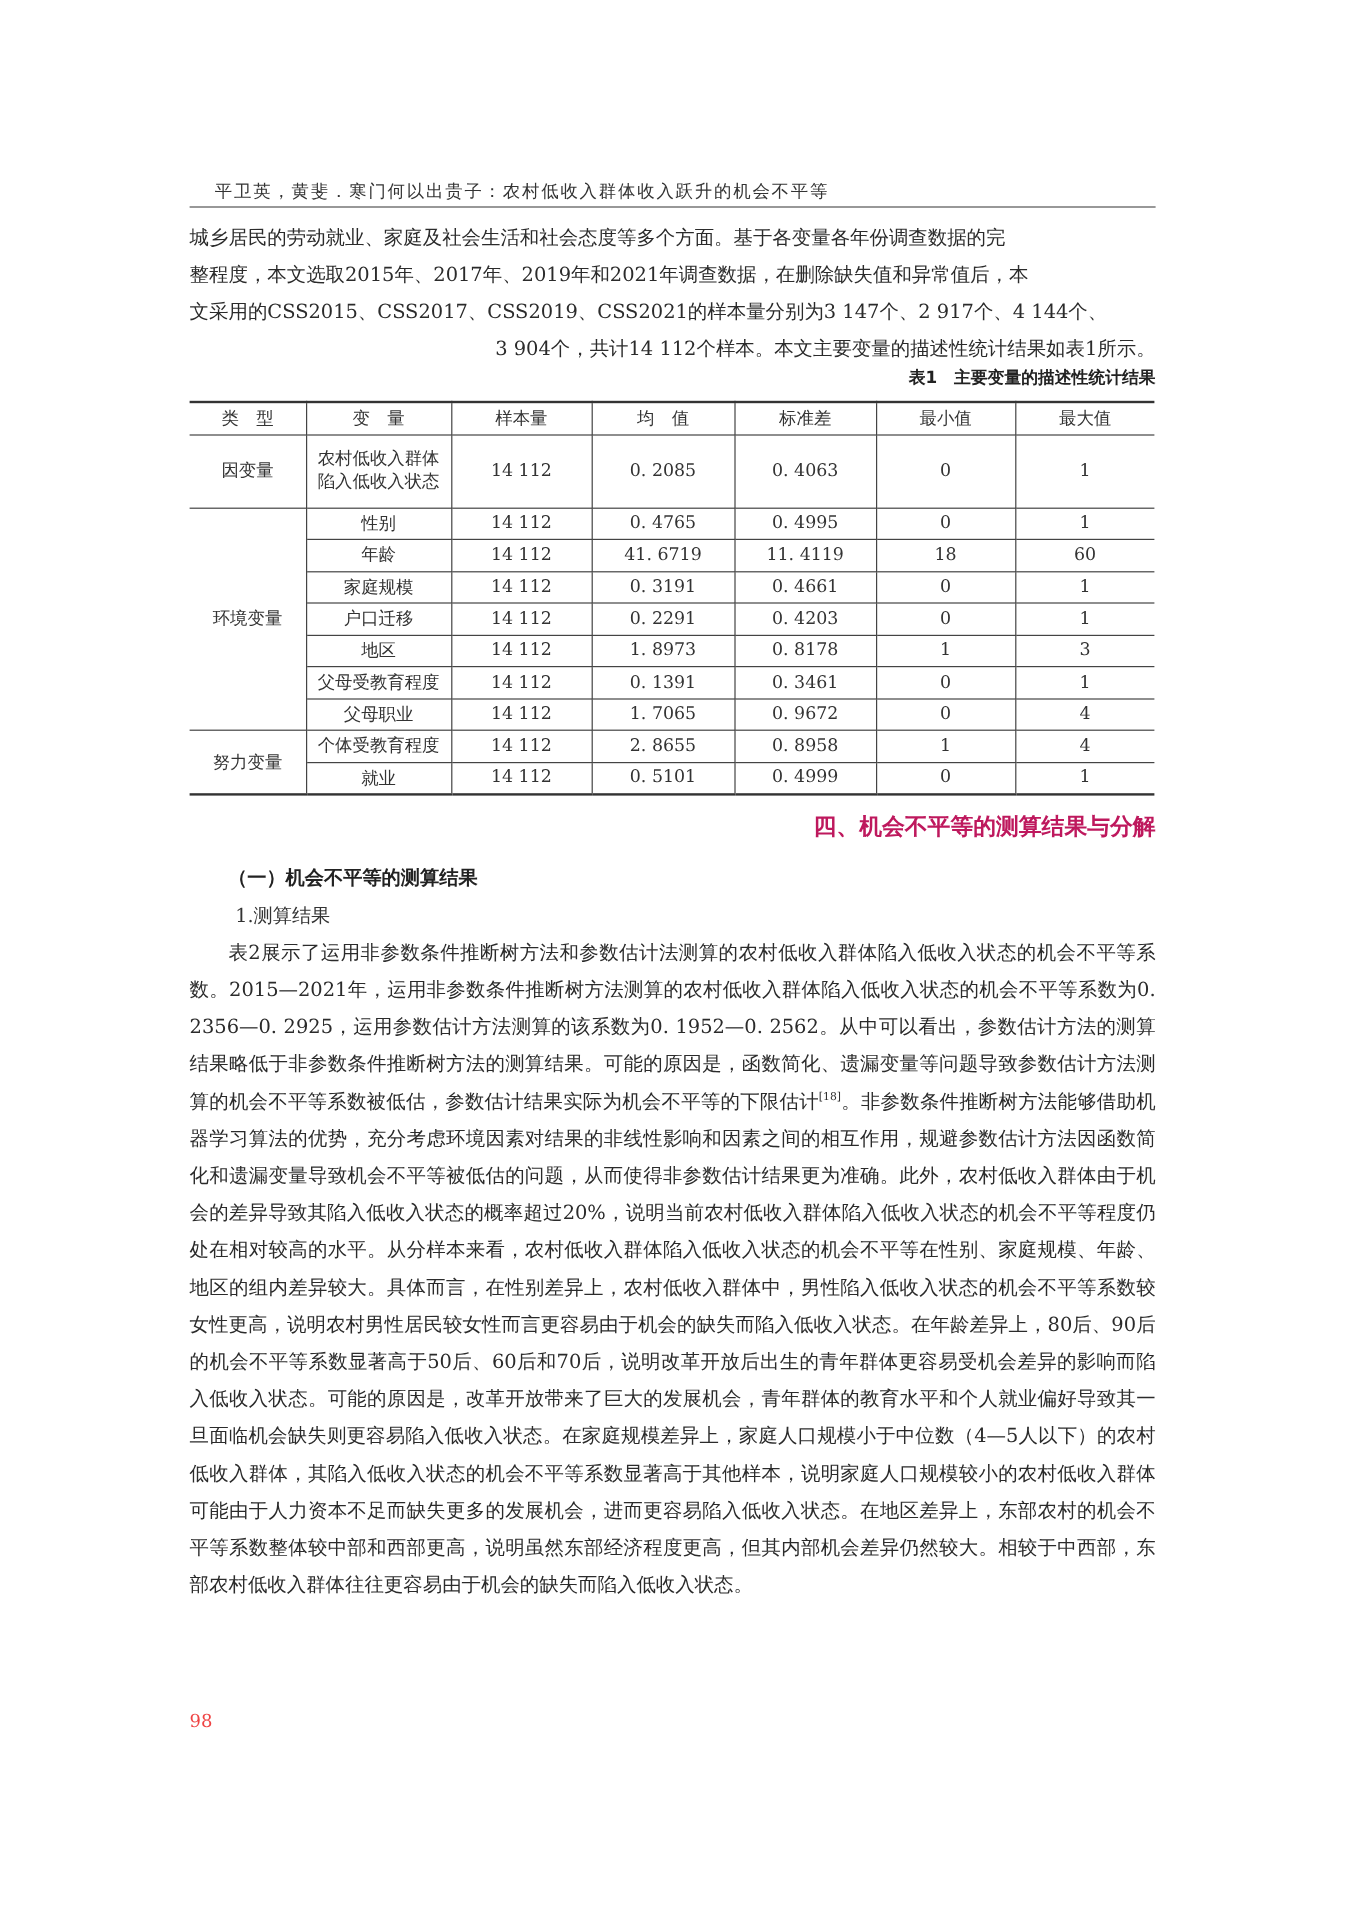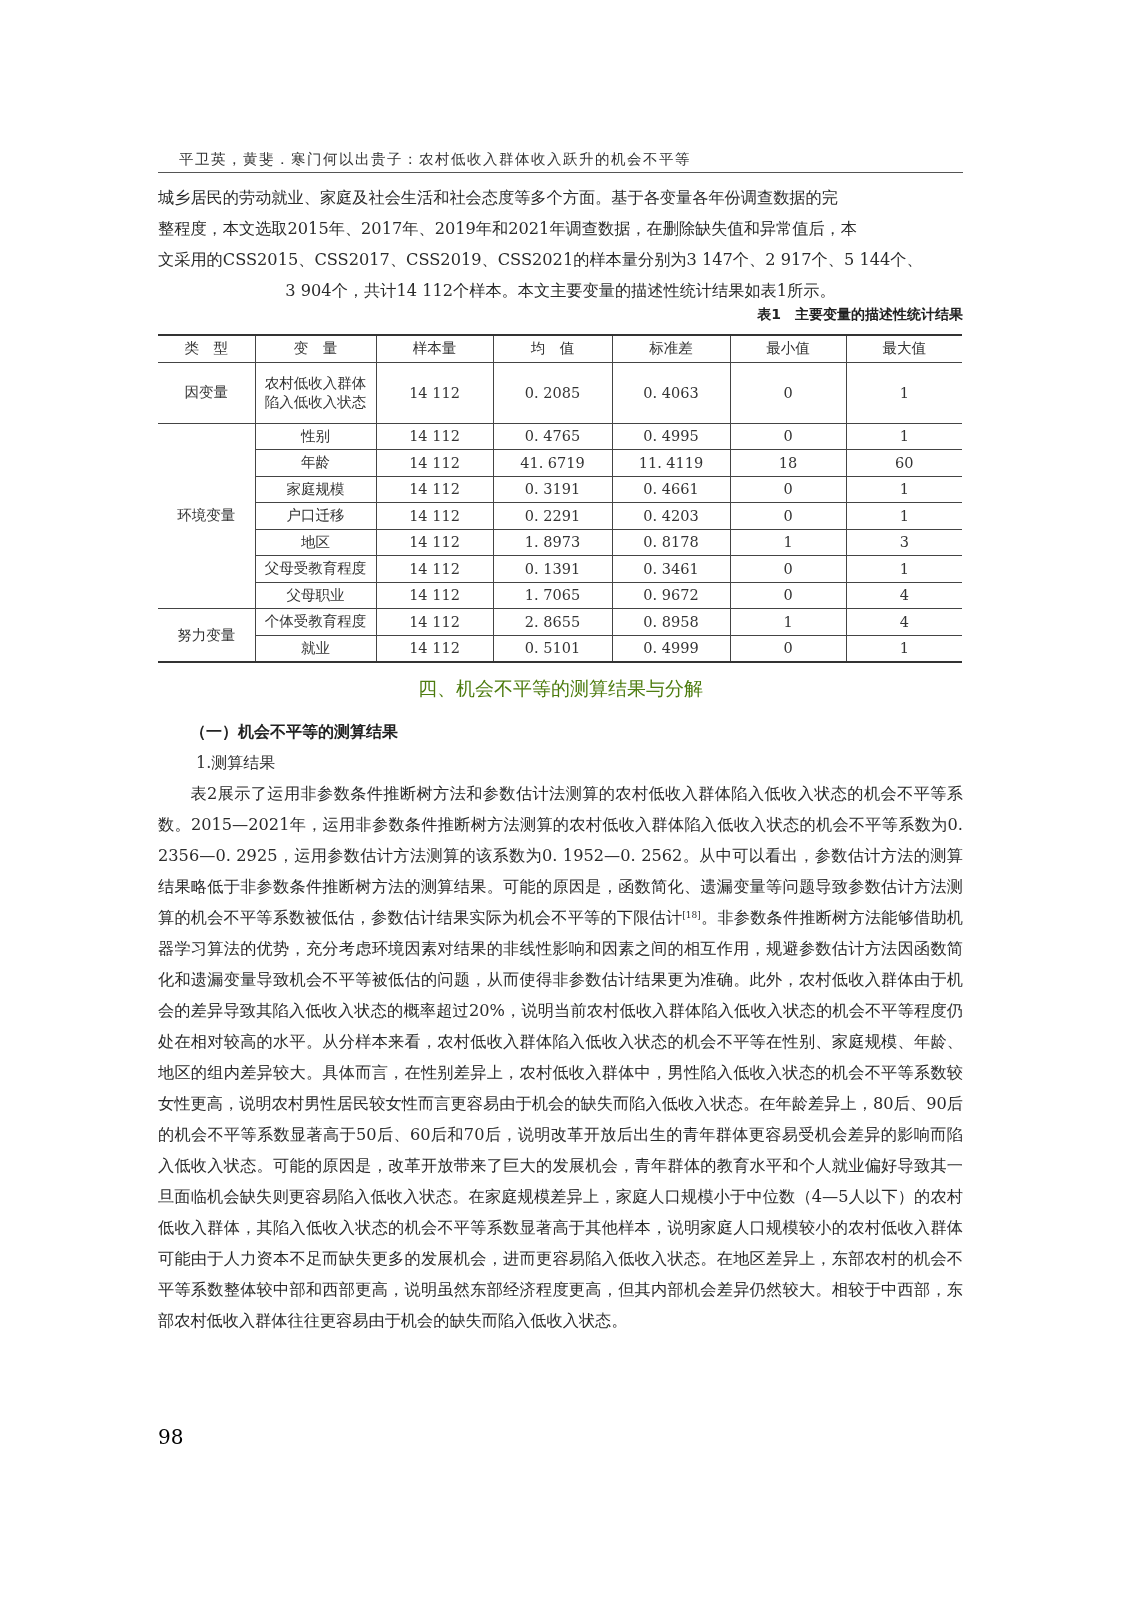--- a/index.html
+++ b/index.html
@@ -21,40 +21,40 @@
     table.stats { position: absolute; left: 158px; top: 334px; width: 804px; border-collapse: collapse;
                   font-size: 14.5px; color: #333; }
     table.stats th, table.stats td { border-left: 1px solid #444; border-right: 1px solid #444;
                   border-bottom: 1px solid #444; text-align: center; font-weight: normal; padding: 0 4px; height: 25.5px; }
     table.stats th:first-child, table.stats td.cat { border-left: none; }
     table.stats th:last-child, table.stats td:last-child { border-right: none; }
     table.stats thead tr { border-top: 2px solid #333; }
     table.stats tbody tr.last td { border-bottom: 2px solid #333; }
     table.stats td.cat.last-cat { border-bottom: 2px solid #333; }
     table.stats td.twoline { line-height: 19px; padding: 11px 4px; }
-    .section-title { position: absolute; left: 158px; top: 676px; width: 805px; text-align: center;
-                     font-family: "DejaVu Sans", "Liberation Sans", sans-serif; font-size: 19px; font-weight: normal; color: #4d7c0f; }
+    .section-title { position: absolute; left: 158px; top: 676px; width: 805px; text-align: right;
+                     font-family: "DejaVu Sans", "Liberation Sans", sans-serif; font-size: 19px; font-weight: bold; color: #be185d; }
     .subsection { position: absolute; left: 190px; top: 722px; font-family: "DejaVu Sans", "Liberation Sans", sans-serif;
                   font-size: 16px; font-weight: bold; color: #222; }
     .subsub { position: absolute; left: 196px; top: 753px; font-size: 16px; color: #333; }
     .main { top: 778px; }
-    .page-num { position: absolute; left: 158px; top: 1425px; font-size: 20px; color: #000000; }
+    .page-num { position: absolute; left: 158px; top: 1425px; font-size: 15px; color: #ef4444; }
     sup.ref { font-size: 9px; vertical-align: top; position: relative; top: -2px; }
   </style>
 </head>
 <body>
 
 <div class="running-head">平卫英，黄斐．寒门何以出贵子：农村低收入群体收入跃升的机会不平等</div>
 <div class="head-rule"></div>
 
 <div class="body-text intro">
   <p>城乡居民的劳动就业、家庭及社会生活和社会态度等多个方面。基于各变量各年份调查数据的完</p>
   <p>整程度，本文选取2015年、2017年、2019年和2021年调查数据，在删除缺失值和异常值后，本</p>
-  <p>文采用的CSS2015、CSS2017、CSS2019、CSS2021的样本量分别为3 147个、2 917个、5 144个、</p>
-  <p style="text-align:center">3 904个，共计14 112个样本。本文主要变量的描述性统计结果如表1所示。</p>
+  <p>文采用的CSS2015、CSS2017、CSS2019、CSS2021的样本量分别为3 147个、2 917个、4 144个、</p>
+  <p style="text-align:right">3 904个，共计14 112个样本。本文主要变量的描述性统计结果如表1所示。</p>
 </div>
 
 <div class="table-caption">
   <span class="num">表1</span><span>主要变量的描述性统计结果</span>
 </div>
 
 <table class="stats">
   <colgroup>
     <col style="width:97px">
       <col style="width:121px">

